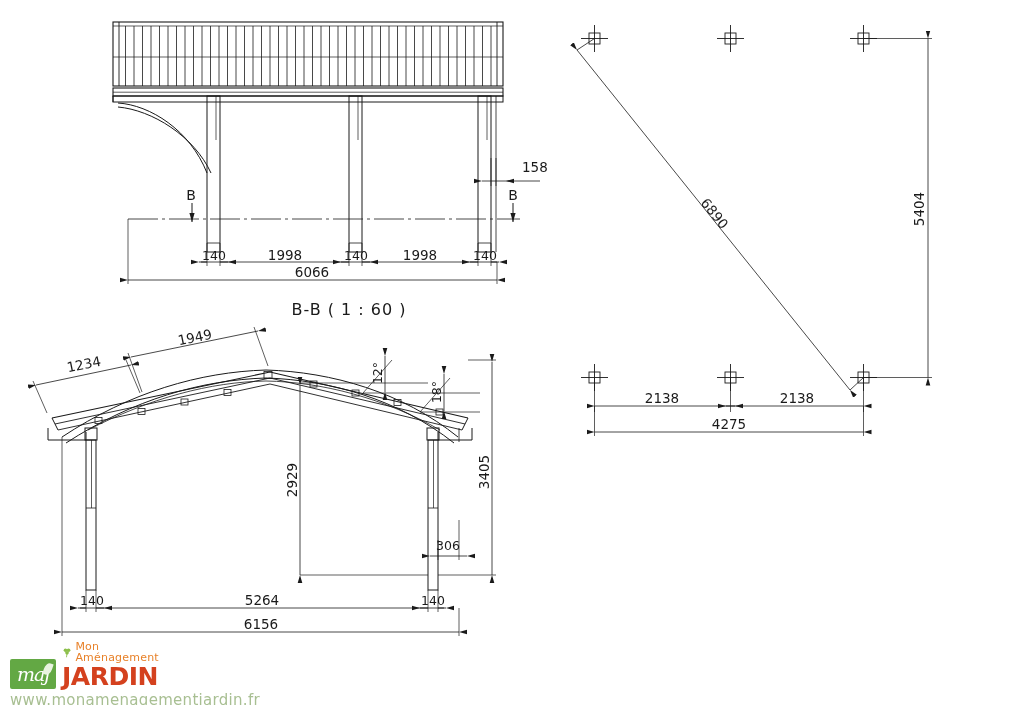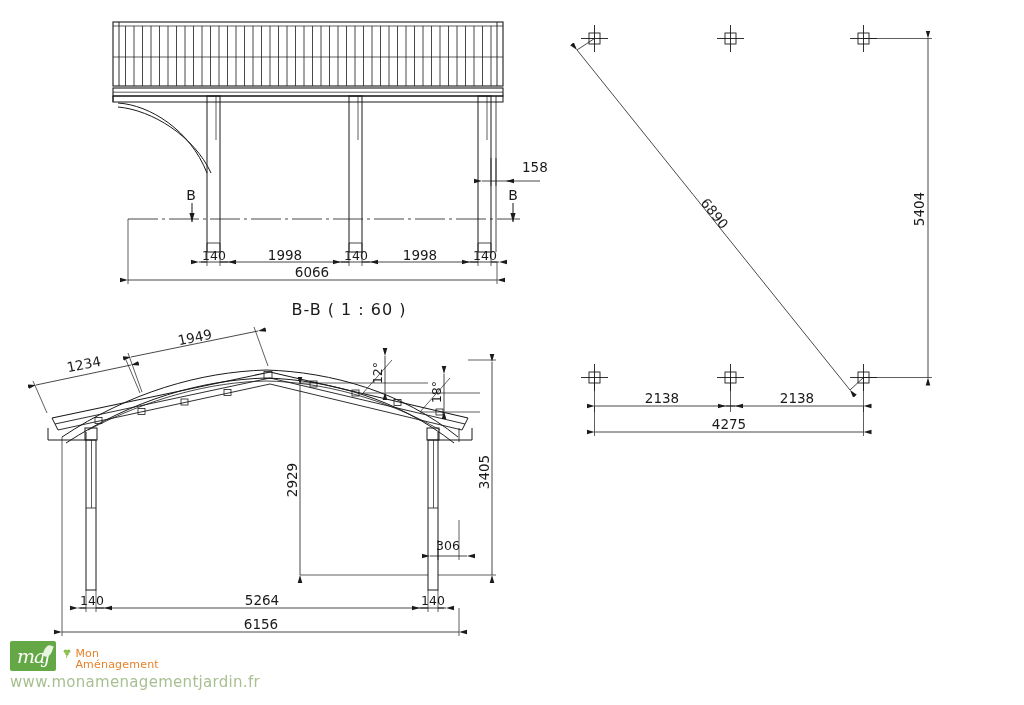--- a/index.html
+++ b/index.html
@@ -75,20 +75,21 @@
     border-radius: 60% 0 60% 0;
     transform: rotate(18deg);
   }
   .logo-textcol { display: flex; flex-direction: column; line-height: 1; }
   .logo-tagline {
     color: #e8822a;
     font-size: 11px;
     letter-spacing: 0.2px;
     margin-bottom: 1px;
     display: flex;
+    align-items: center;
     gap: 3px;
   }
   .flower-icon { display: inline-block; width: 11px; height: 11px; }
   .logo-jardin {
     color: #d4411e;
     font-size: 25px;
     font-weight: bold;
     letter-spacing: -0.5px;
     font-family: "DejaVu Sans", "Liberation Sans", sans-serif;
   }
@@ -449,18 +450,19 @@
       <div class="logo-textcol">
         <div class="logo-tagline">
           <svg class="flower-icon" viewBox="0 0 12 12">
             <circle cx="4" cy="3.4" r="2.1" fill="#8cbf4a"></circle>
             <circle cx="7.6" cy="3.4" r="2.1" fill="#8cbf4a"></circle>
             <circle cx="5.8" cy="6.4" r="2.1" fill="#8cbf4a"></circle>
             <path d="M5.8 7.2 L5.2 11.5" stroke="#8cbf4a" stroke-width="1" fill="none"></path>
           </svg>
           <span>Mon Aménagement</span>
         </div>
+        <div class="logo-jardin">JARDIN</div>
       </div>
     </div>
     <div class="logo-url">www.monamenagementjardin.fr</div>
   </div>
 
 </div>
 
 </body></html>

